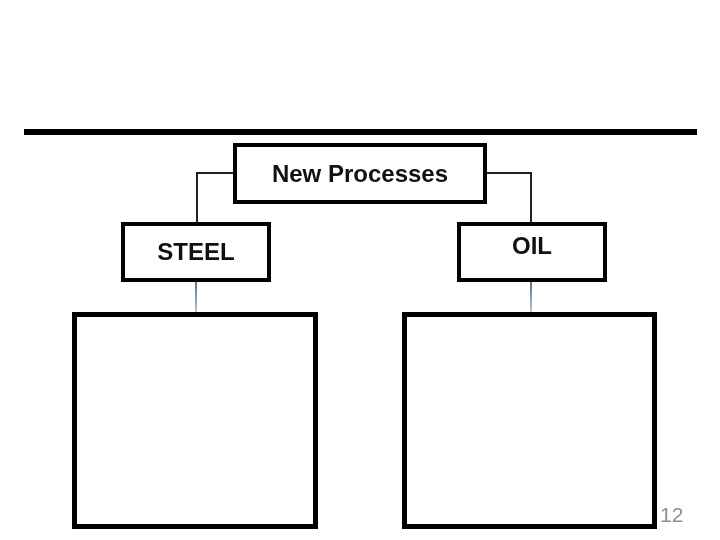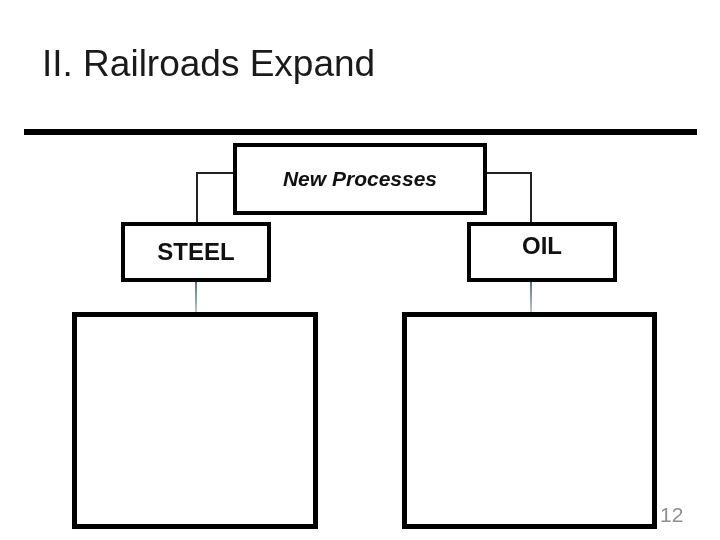--- a/index.html
+++ b/index.html
@@ -29,32 +29,31 @@
     border: 4px solid #000000;
     box-sizing: border-box;
     display: flex;
     align-items: center;
     justify-content: center;
     color: #111111;
     font-weight: bold;
   }
   #box-new-processes {
     left: 233px; top: 143px;
-    width: 254px; height: 72px;
-    font-size: 21px;
-    font-style: italic;
+    width: 254px; height: 61px;
+    font-size: 24px;
   }
   #box-steel {
     left: 121px; top: 222px;
     width: 150px; height: 60px;
     font-size: 24px;
     text-align: right;
   }
   #box-oil {
-    left: 467px; top: 222px;
+    left: 457px; top: 222px;
     width: 150px; height: 60px;
     font-size: 24px;
     padding-bottom: 13px;
   }
   .content-box {
     background: #ffffff;
     border: 5px solid #000000;
     box-sizing: border-box;
   }
   #content-box-left  { left: 72px;  top: 312px; width: 246px; height: 217px; }
@@ -74,21 +73,20 @@
     left: 660px; top: 503px;
     font-size: 21px;
     color: #8f8f8f;
   }
 </style>
 </head>
 <body>
 
 <div id="slide">
 
-  <div id="title" class="abs">II. Railroads Expand</div>
 
   <div id="title-rule" class="abs"></div>
 
   <div id="conn-root-left-h" class="abs conn-dark"></div>
   <div id="conn-root-left-v" class="abs conn-dark"></div>
   <div id="conn-root-right-h" class="abs conn-dark"></div>
   <div id="conn-root-right-v" class="abs conn-dark"></div>
 
   <div id="box-new-processes" class="abs node-box">
     <span>New Processes</span>

